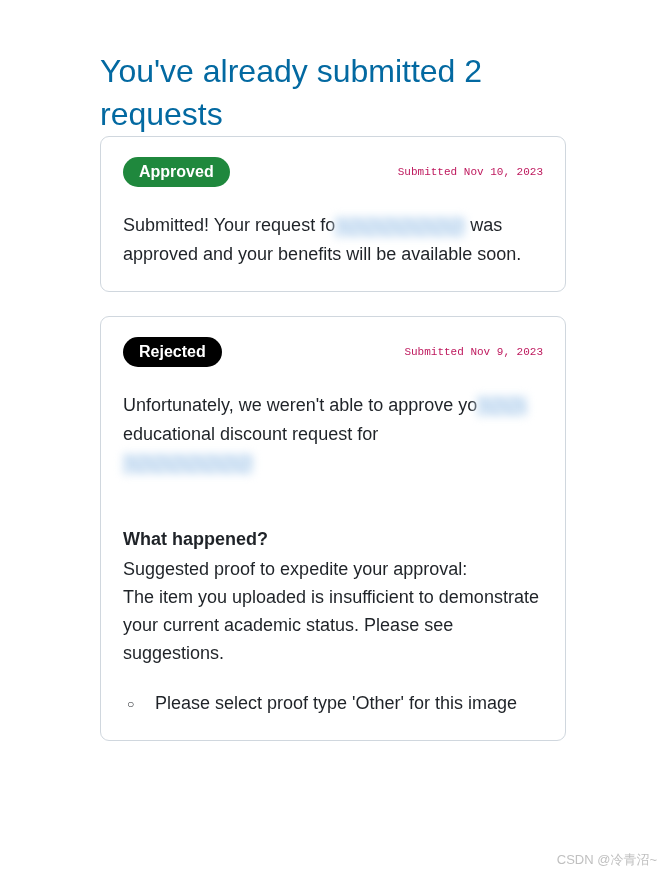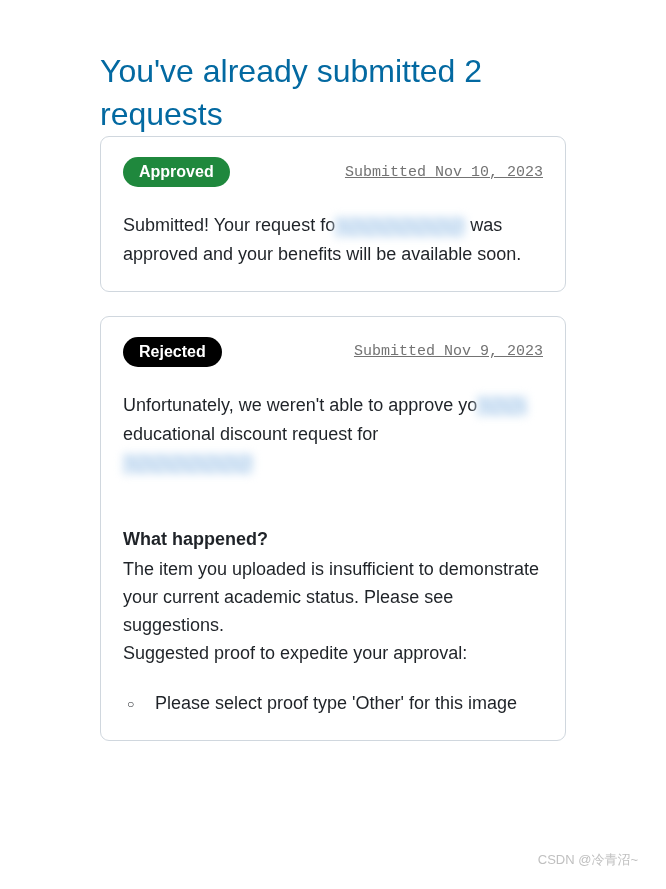--- a/index.html
+++ b/index.html
@@ -44,23 +44,22 @@
       color: #ffffff;
     }
     .status-approved {
       background-color: #1f883d;
     }
     .status-rejected {
       background-color: #000000;
     }
     .submitted-date {
       font-family: "SFMono-Regular", Consolas, "Liberation Mono", Menlo, monospace;
-      font-size: 15px;
-      color: #737373;
-      text-decoration: underline;
+      font-size: 11px;
+      color: #be185d;
     }
     .card-body {
       font-size: 18px;
       line-height: 1.6;
       color: #1f2328;
     }
     .section-heading {
       font-size: 18px;
       font-weight: 600;
       margin-top: 48px;
@@ -100,21 +99,21 @@
       background: repeating-linear-gradient(45deg, #c8ddf2, #c8ddf2 6px, #d9e8f6 6px, #d9e8f6 12px);
       filter: blur(4px);
       border-radius: 2px;
     }
     .redacted-inline.short {
       width: 50px;
     }
     .watermark {
       position: absolute;
       bottom: 20px;
-      right: 28px;
+      right: 9px;
       font-size: 13px;
       color: #c0c0c0;
       font-family: Arial, sans-serif;
     }
   </style>
 </head>
 <body>
 
 <h1 class="page-title">You've already submitted 2 requests</h1>
 
@@ -133,22 +132,22 @@
   <div class="card-header">
     <span class="status-badge status-rejected">Rejected</span>
     <span class="submitted-date">Submitted Nov 9, 2023</span>
   </div>
   <div class="card-body">
     <span>Unfortunately, we weren't able to approve yo</span><span class="redacted-inline short"></span><span>educational discount request for</span>
     <br>
     <span class="redacted-inline"></span>
 
     <div class="section-heading">What happened?</div>
+    <div class="section-text">Suggested proof to expedite your approval:</div>
     <div class="section-text">The item you uploaded is insufficient to demonstrate your current academic status. Please see suggestions.</div>
-    <div class="section-text">Suggested proof to expedite your approval:</div>
 
     <ul class="suggestions">
       <li>Please select proof type 'Other' for this image</li>
     </ul>
   </div>
 </div>
 
 <div class="watermark">CSDN @冷青沼~</div>
 
 </body></html>

